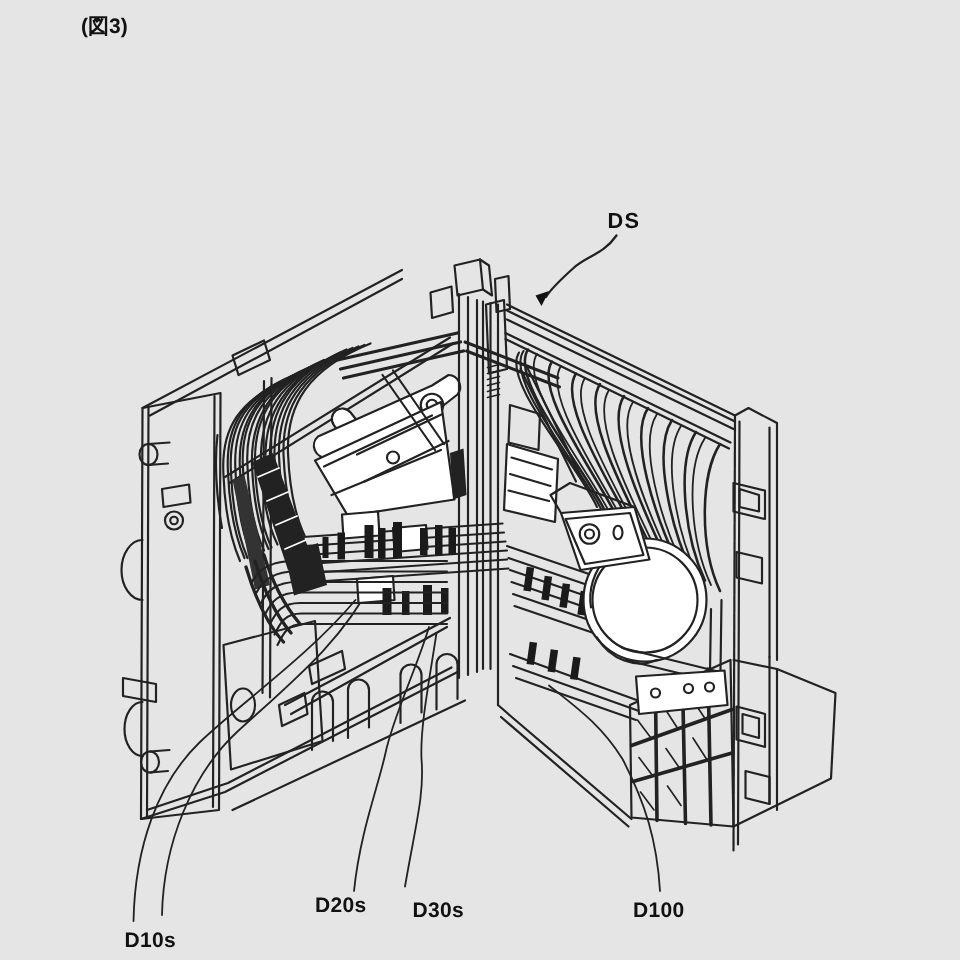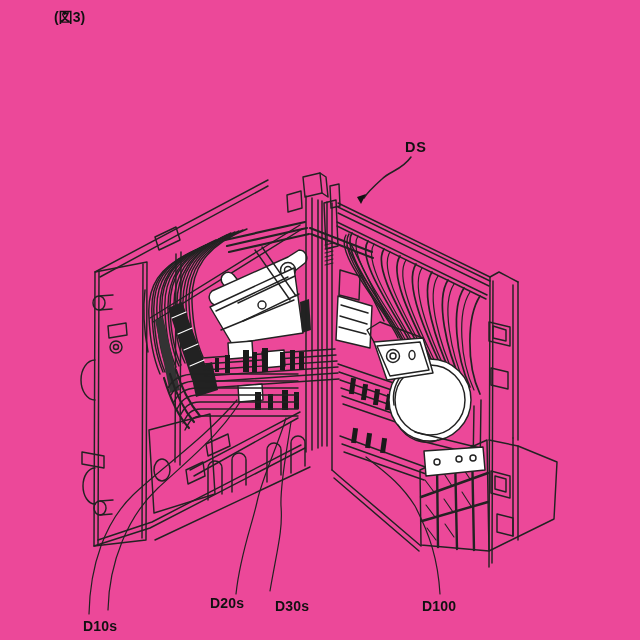--- a/index.html
+++ b/index.html
@@ -1,16 +1,16 @@
 <!DOCTYPE html>
 <html><head>
 <meta charset="utf-8">
 <style>
   html,body{margin:0;padding:0;background:#ffffff;}
-  #page{width:640px;height:640px;position:relative;background:#ec4899;overflow:hidden;}
+  #page{width:640px;height:640px;position:relative;background:#e5e5e5;overflow:hidden;}
   svg{position:absolute;left:0;top:0;}
   text{font-family:"Liberation Sans",sans-serif;fill:#111;}
 </style>
 </head>
 <body>
 <div id="page">
 <svg width="640" height="640" viewBox="0 0 640 640">
 <g stroke="#222222" stroke-width="1.45" fill="none" stroke-linecap="round" stroke-linejoin="round">
 
 <g stroke="none" fill="#111" font-weight="bold">

